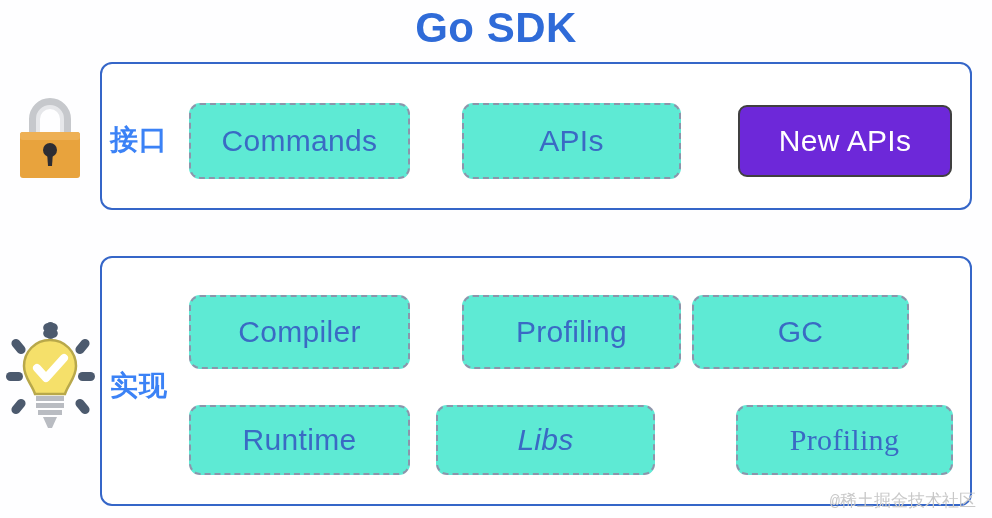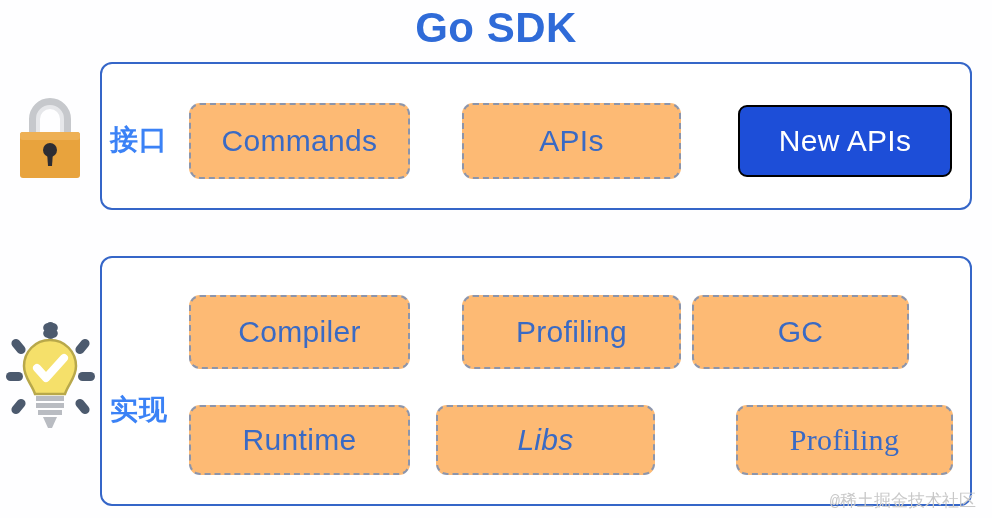--- a/index.html
+++ b/index.html
@@ -52,41 +52,41 @@
   .layer-label {
     position: absolute;
     font-size: 28px;
     font-weight: bold;
     color: #3b82f6;
     font-family: "DejaVu Sans", "Liberation Sans", sans-serif;
     letter-spacing: 1px;
     white-space: nowrap;
   }
   #label-interface { left: 110px; top: 121px; }
-  #label-impl      { left: 110px; top: 367px; margin-top: 24px; }
+  #label-impl      { left: 110px; top: 367px; }
 
   
   .item-box {
     position: absolute;
     box-sizing: border-box;
     display: flex;
     align-items: center;
     justify-content: center;
     border-radius: 11px;
     font-size: 30px;
     letter-spacing: 0.3px;
   }
   .item-box.dashed {
     border: 2px dashed #8c95ab;
-    background: #fdba74;
+    background: #5eead4;
     color: #3a6ac4;
   }
   .item-box.filled {
-    border: 2px solid #000000;
-    background: #1d4ed8;
+    border: 2px solid #404040;
+    background: #6d28d9;
     color: #ffffff;
     border-radius: 9px;
   }
 
   
   #box-commands { left: 189px; top: 103px; width: 221px; height: 76px; }
   #box-apis     { left: 462px; top: 103px; width: 219px; height: 76px; }
   #box-new-apis { left: 738px; top: 105px; width: 214px; height: 72px; }
 
   

